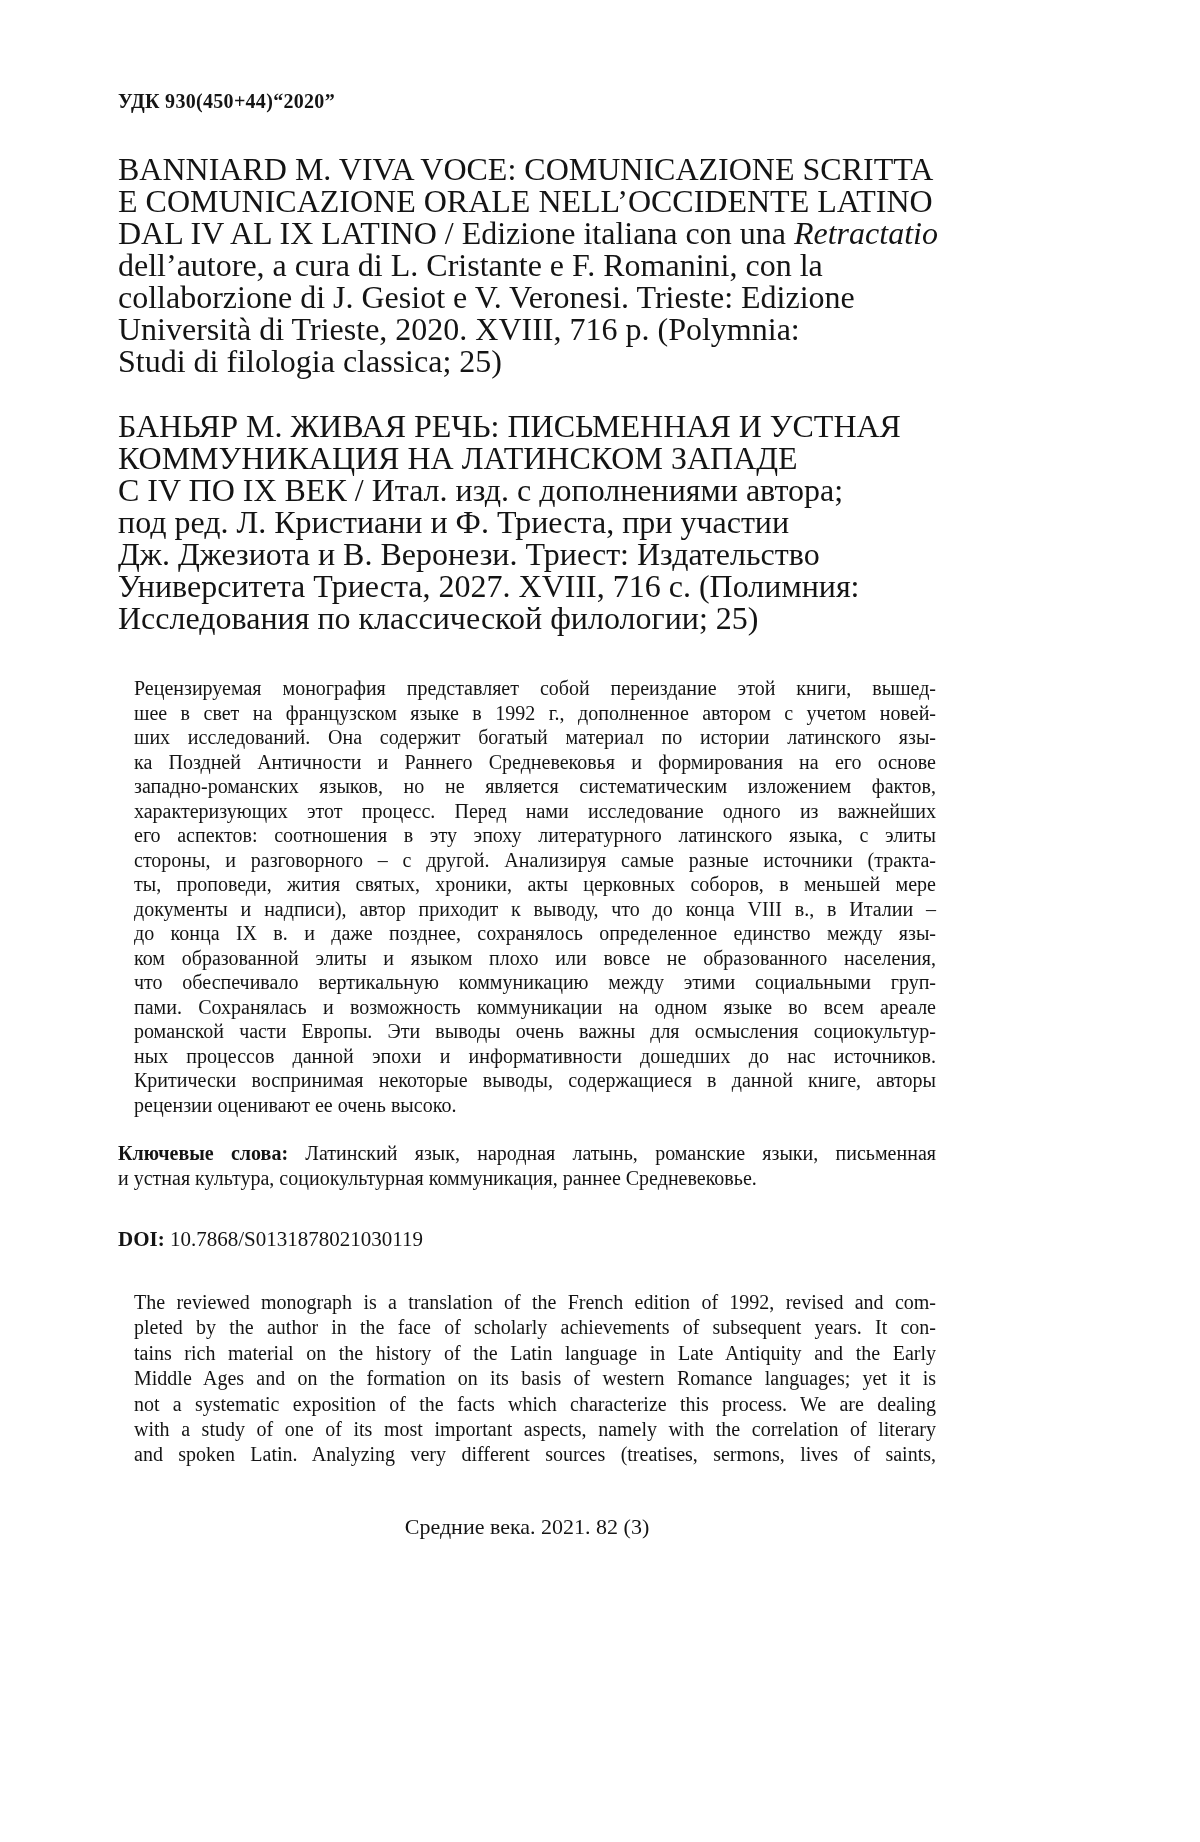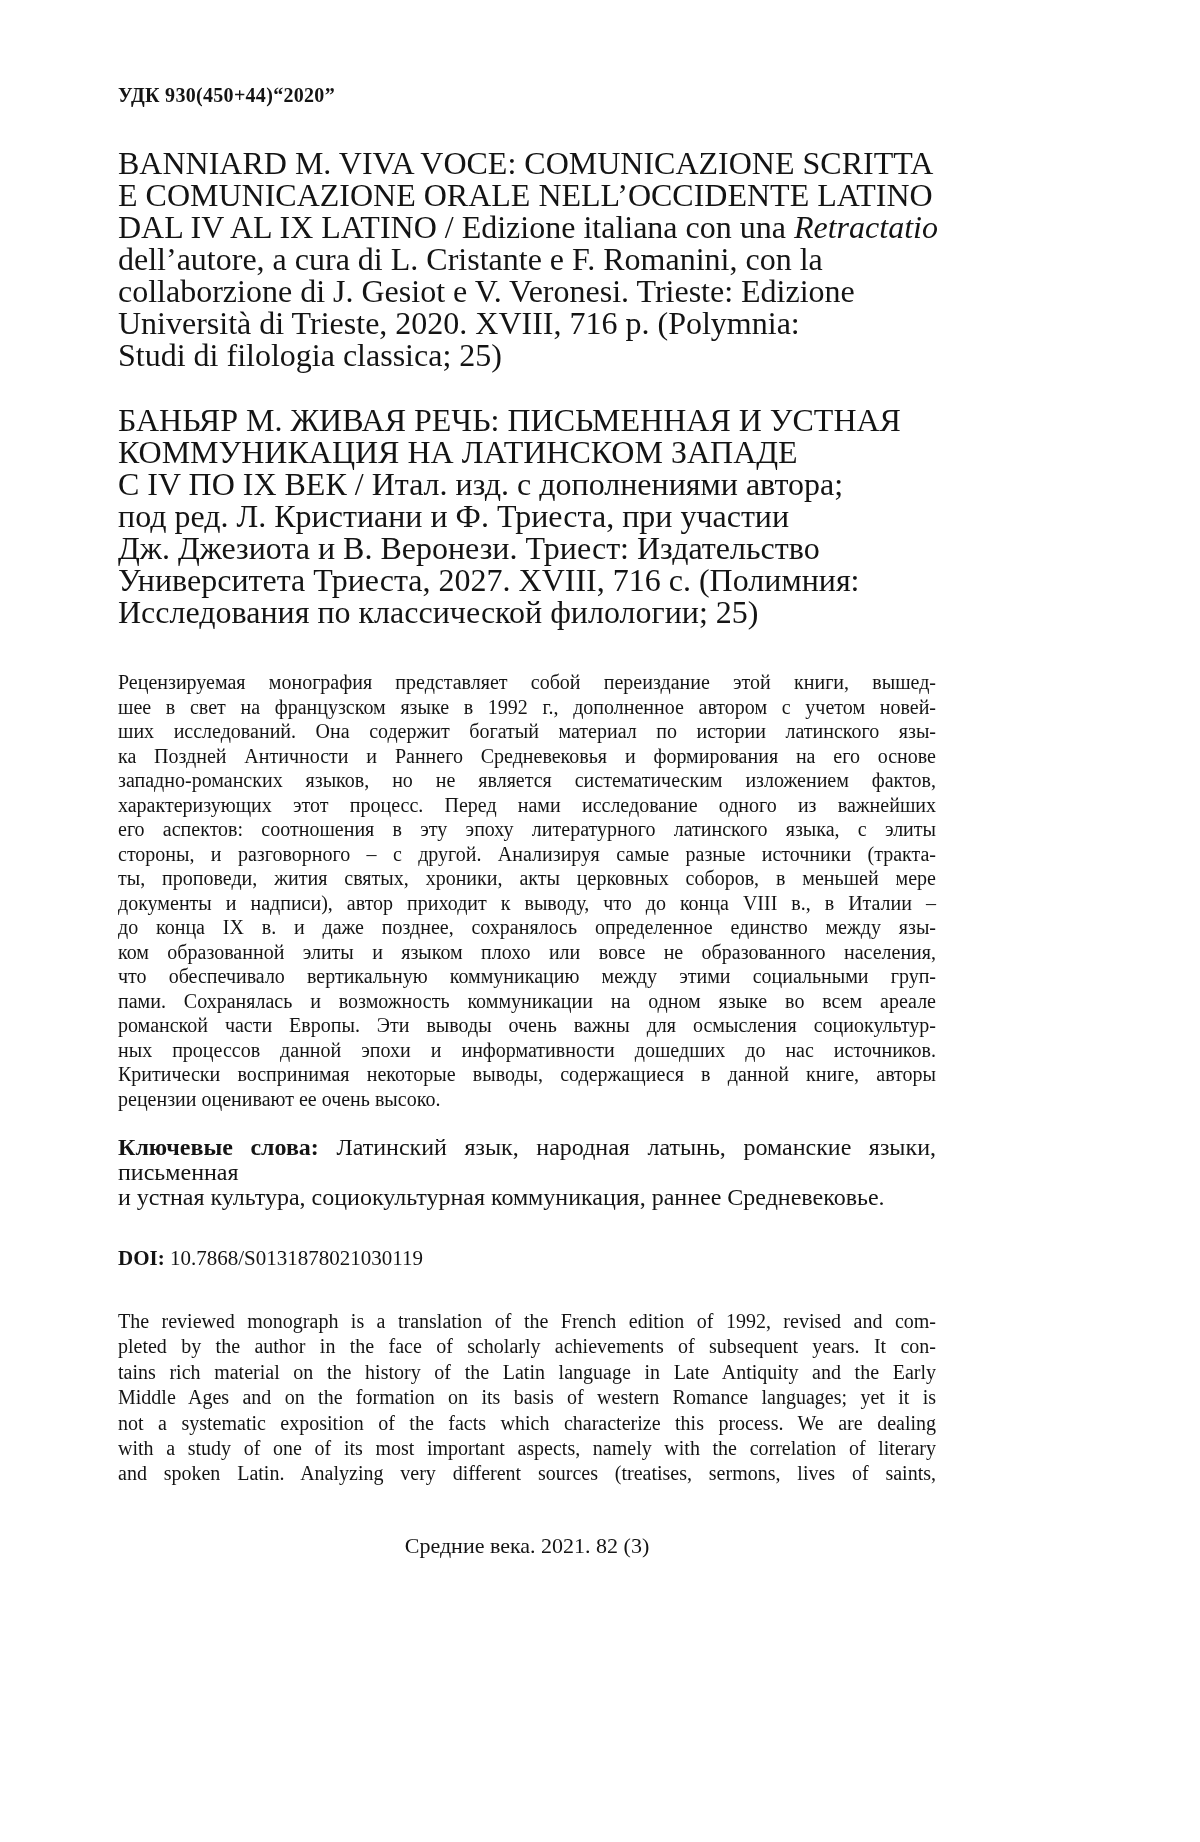--- a/index.html
+++ b/index.html
@@ -8,21 +8,21 @@
     width: 1200px;
     height: 1842px;
     position: relative;
     font-family: "Liberation Serif", "DejaVu Serif", serif;
     color: #141414;
     overflow: hidden;
   }
   .page {
     position: absolute;
     left: 118px;
-    top: 6px;
+    top: 12px;
     width: 818px;
   }
   .udc {
     margin-top: 78px;
     font-size: 20px;
     font-weight: bold;
     letter-spacing: 0.3px;
   }
   .citation {
     margin-top: 40px;
@@ -37,26 +37,27 @@
     font-size: 20px;
     line-height: 24.5px;
   }
   .abstract-en {
     margin-top: 38px;
     line-height: 25.4px;
   }
   .line {
     text-align: justify;
     text-align-last: justify;
+    margin-left: 16px;
   }
   .abstract-ru .line:last-child { text-align-last: left; }
   .abstract-en .line:last-child { text-align-last: justify; }
   .keywords {
     margin-top: 24px;
-    font-size: 24px;
+    font-size: 20px;
     line-height: 25px;
   }
   .kw-justify { text-align: justify; text-align-last: justify; }
   .kw-line b { font-weight: bold; }
   .doi-row {
     margin-top: 36px;
     font-size: 21px;
   }
   .doi-row b { font-weight: bold; }
   .footer {

